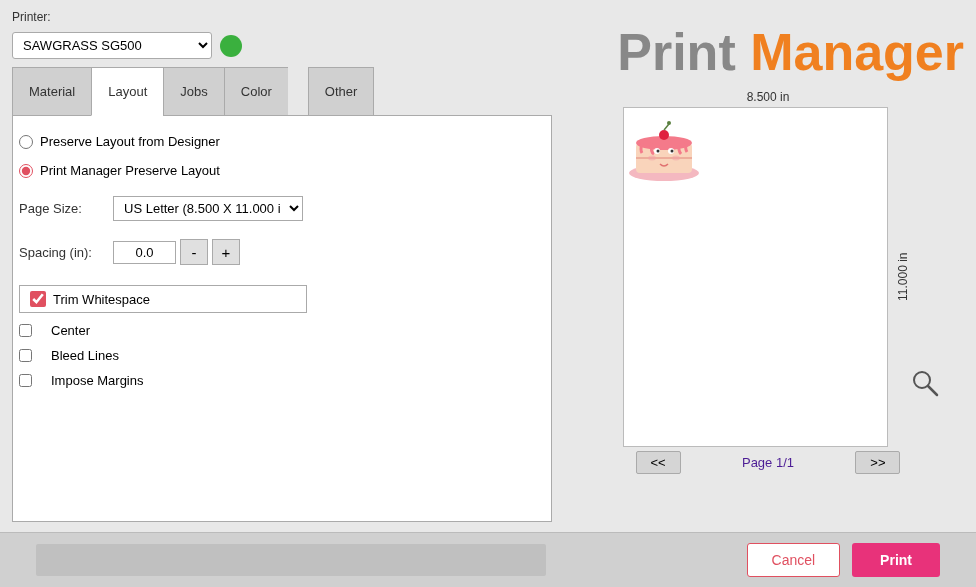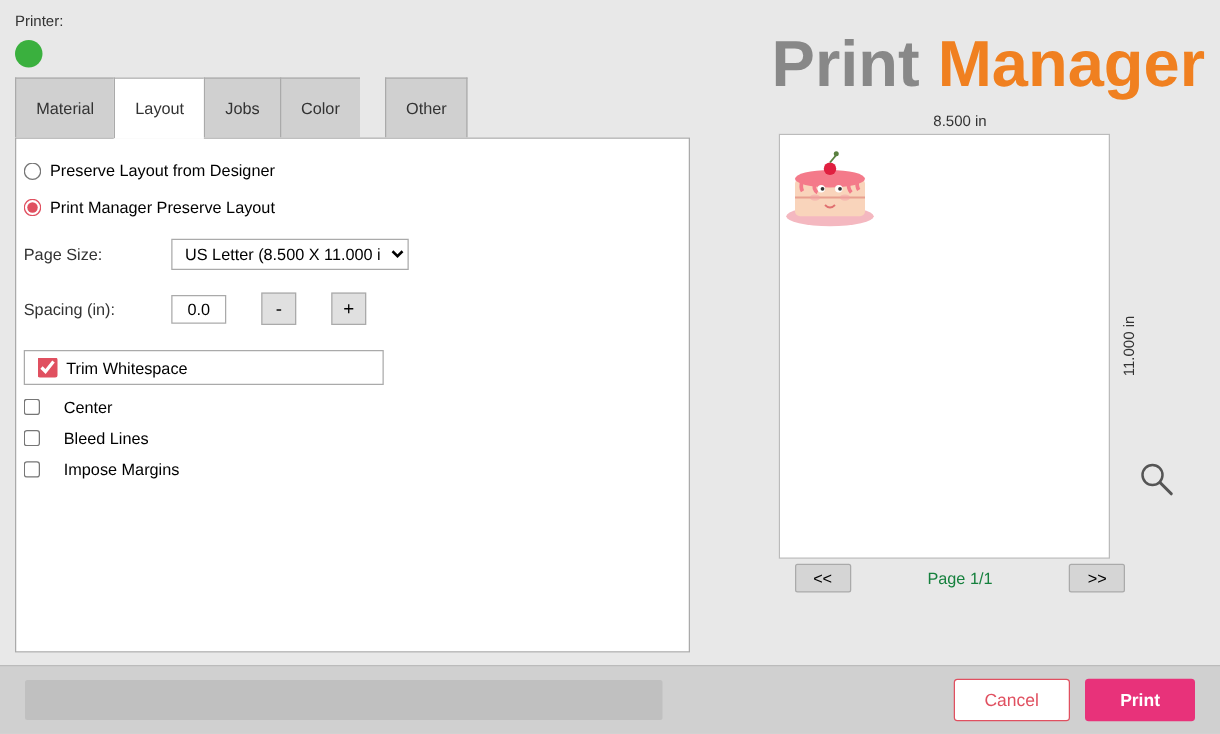--- a/index.html
+++ b/index.html
@@ -105,41 +105,41 @@
     }
 
     .radio-row input[type="radio"] {
       width: 14px;
       height: 14px;
     }
 
     .form-row {
       display: flex;
       align-items: center;
-      gap: 28px;
+      gap: 4px;
       margin-top: 4px;
     }
 
     .form-label {
       font-size: 13px;
       color: #333;
       min-width: 90px;
     }
 
     .page-size-select {
       width: 190px;
       padding: 3px 6px;
       font-size: 13px;
       border: 1px solid #aaa;
       background: white;
       appearance: auto;
     }
 
     .spacing-input {
-      width: 44px;
+      width: 63px;
       padding: 3px 6px;
       font-size: 13px;
       border: 1px solid #aaa;
       text-align: center;
     }
 
     .stepper-btn {
       width: 28px;
       height: 26px;
       border: 1px solid #aaa;
@@ -261,30 +261,30 @@
       padding: 3px 14px;
       border: 1px solid #aaa;
       background: #d5d5d5;
       cursor: pointer;
       font-size: 13px;
       border-radius: 2px;
     }
 
     .page-info {
       font-size: 13px;
-      color: #15803d;
+      color: #4c1d95;
     }
 
     .bottom-bar {
       height: 55px;
       background: #d0d0d0;
       display: flex;
       align-items: center;
       justify-content: space-between;
-      padding: 0 20px;
+      padding: 0 36px;
       border-top: 1px solid #bbb;
     }
 
     .bottom-left {
       width: 510px;
       height: 32px;
       background: #c0c0c0;
       border-radius: 2px;
     }
 
@@ -319,20 +319,23 @@
 <body>
 
 <div class="main-area">
 
   <div class="left-panel">
 
     <div class="printer-row">
       <span class="printer-label">Printer:</span>
     </div>
     <div class="printer-row">
+      <select class="printer-select">
+        <option>SAWGRASS SG500</option>
+      </select>
       <div class="status-dot"></div>
     </div>
 
     <div class="tabs">
       <div class="tab">Material</div>
       <div class="tab active">Layout</div>
       <div class="tab">Jobs</div>
       <div class="tab">Color</div>
       <div class="tab">Other</div>
     </div>

